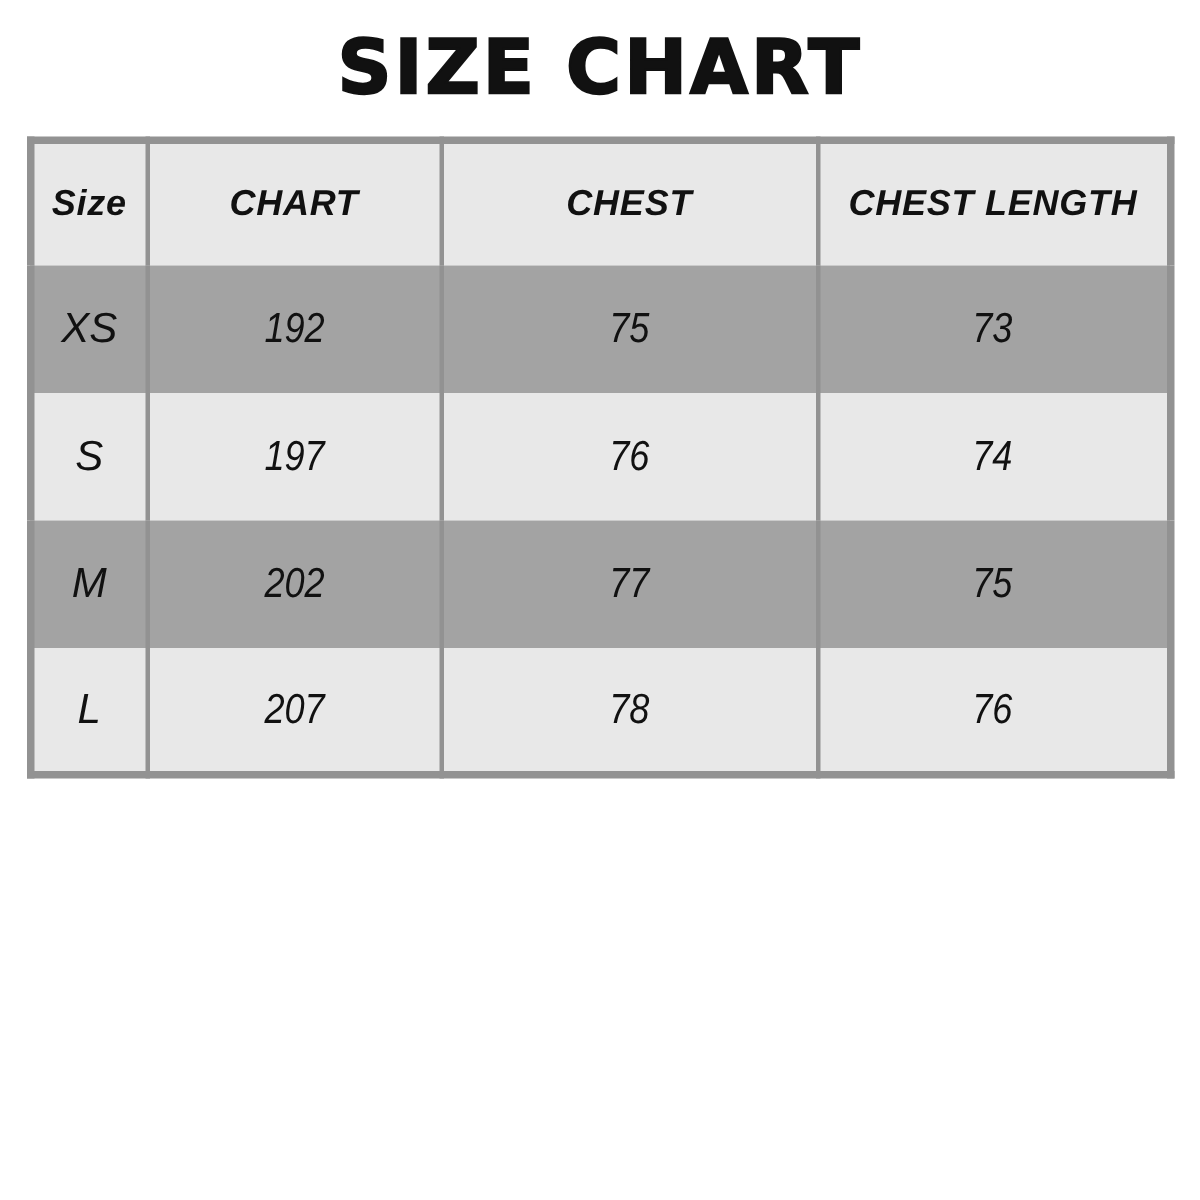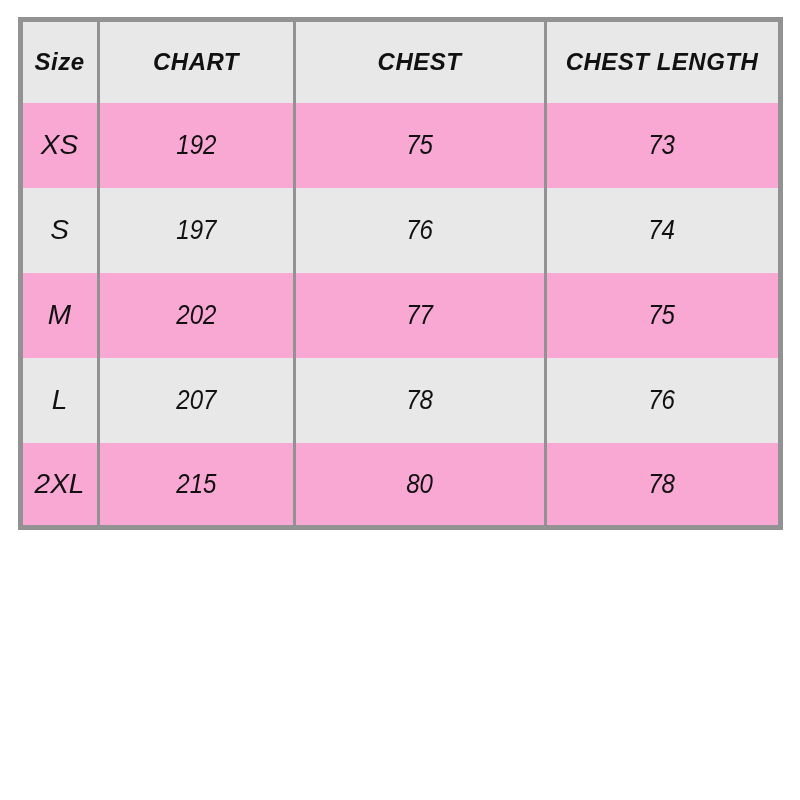--- a/index.html
+++ b/index.html
@@ -47,34 +47,35 @@
     background: var(--header-bg, #e8e8e8);
     font-size: 24px;
     font-weight: bold;
     letter-spacing: 0.5px;
     color: var(--text, #111111);
   }
   tbody td {
     height: 85px;
     font-size: 28px;
     color: var(--text, #111111);
-    background: #f9a8d4;
+    background: #a3a3a3;
   }
   tbody tr:nth-child(even) td {
     background: var(--row-alt-bg, #e8e8e8);
   }
   .num-text {
     display: inline-block;
     transform: scaleX(0.86);
   }
 </style>
 </head>
 <body>
 
 <div class="page">
+  <h1 class="title">SIZE CHART</h1>
 
   <table class="size-table">
     <colgroup>
       <col class="c-size">
       <col class="c-chest">
       <col class="c-length">
       <col class="c-sleeve">
     </colgroup>
     <thead>
       <tr>
@@ -102,21 +103,15 @@
           <td><span class="num-text">202</span></td>
           <td><span class="num-text">77</span></td>
           <td><span class="num-text">75</span></td>
         </tr>
         <tr>
           <td><span class="size-text">L</span></td>
           <td><span class="num-text">207</span></td>
           <td><span class="num-text">78</span></td>
           <td><span class="num-text">76</span></td>
         </tr>
-        <tr>
-          <td><span class="size-text">2XL</span></td>
-          <td><span class="num-text">215</span></td>
-          <td><span class="num-text">80</span></td>
-          <td><span class="num-text">78</span></td>
-        </tr>
       </tbody>
   </table>
 </div>
 
 </body></html>

